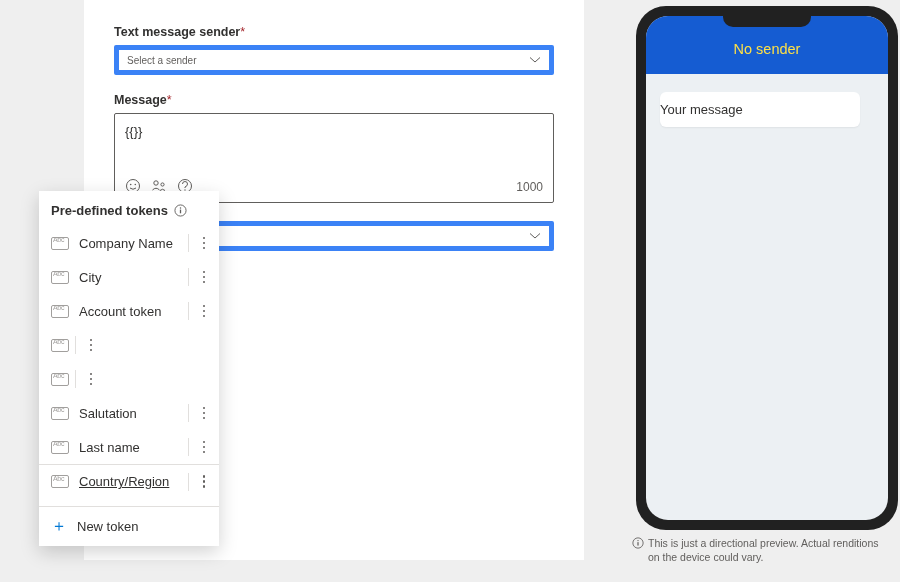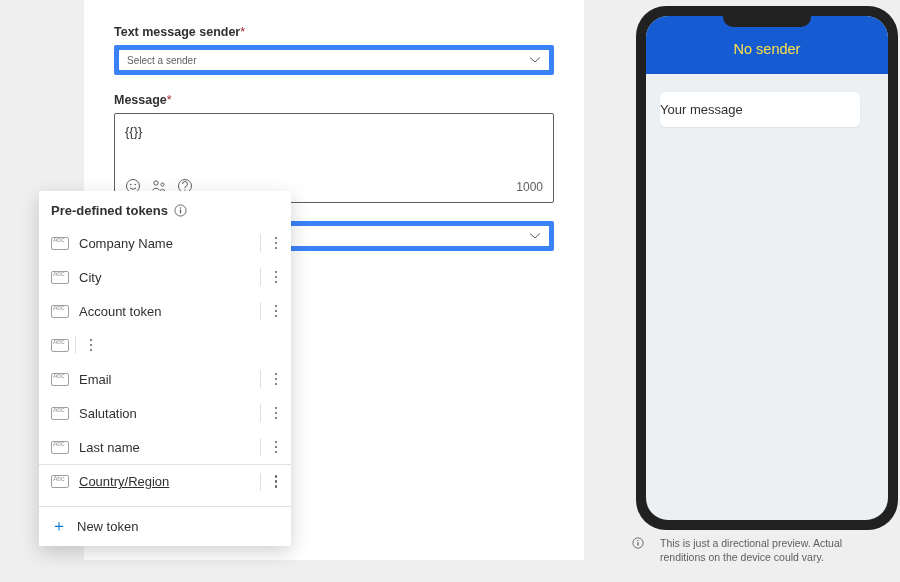--- a/index.html
+++ b/index.html
@@ -26,21 +26,21 @@
       border: 1px solid #605e5c; border-radius: 2px; margin-top: 6px;
       height: 90px; position: relative; padding: 10px; font-size: 13px; color: #323130;
     }
     .msg-token { font-size: 13px; color: #323130; }
     .msg-icons { position: absolute; left: 10px; bottom: 8px; display: flex; gap: 10px; color: #605e5c; }
     .msg-icons svg { width: 16px; height: 16px; }
     .msg-count { position: absolute; right: 10px; bottom: 8px; font-size: 12px; color: #605e5c; text-align: center; }
     
     .tokens-panel {
       position: absolute; left: 39px; top: 191px;
-      width: 252px; background: #fff;
+      width: 180px; background: #fff;
       box-shadow: 0 6px 18px rgba(0,0,0,0.18);
       z-index: 10;
     }
     .tokens-header { padding: 12px 12px 8px 12px; font-size: 13px; font-weight: 600; color: #323130; display: flex; align-items: center; gap: 6px;}
     .tokens-header .info-ic { width: 13px; height: 13px; color: #605e5c; }
     .tokens-scroll { max-height: 280px; overflow-y: auto; position:relative;}
     .token-row {
       display: flex; align-items: center; height: 34px; padding: 0 6px 0 12px;
       font-size: 13px; color: #323130; cursor: pointer;
     }
@@ -79,21 +79,21 @@
       height: 58px; background: #155cd2; display: flex; align-items: center; justify-content: center;
       color: #fde047; font-size: 14.5px; padding-top: 8px;
     }
     .chat-body { padding: 18px 14px; }
     .bubble {
       background: #fff; border-radius: 6px; padding: 10px 0; font-size: 13px; color: #323130;
       width: 200px; box-shadow: 0 1px 2px rgba(0,0,0,0.06);
     }
     .disclaimer {
       position: absolute; right: 18px; top: 536px; width: 250px;
-      font-size: 10.5px; color: #605e5c; display: flex; gap: 16px; line-height: 1.35;
+      font-size: 10.5px; color: #605e5c; display: flex; gap: 4px; line-height: 1.35;
     }
     .disclaimer .info-ic { width: 12px; height: 12px; flex-shrink:0; margin-top:1px;}
   </style>
 </head>
 <body>
 
 <div class="form-panel">
   <div class="field-label">
     <span>Text message sender</span><span class="req">*</span>
   </div>
@@ -183,21 +183,20 @@
         <span class="tag-ic"></span>
         <span class="row-sep"></span>
         <span class="more-ic">
           <span></span>
           <span></span>
           <span></span>
         </span>
       </div>
       <div class="token-row">
         <span class="tag-ic"></span>
-        <span class="token-label">Email</span>
         <span class="row-sep"></span>
         <span class="more-ic">
           <span></span>
           <span></span>
           <span></span>
         </span>
       </div>
       <div class="token-row">
         <span class="tag-ic"></span>
         <span class="token-label">Salutation</span>

